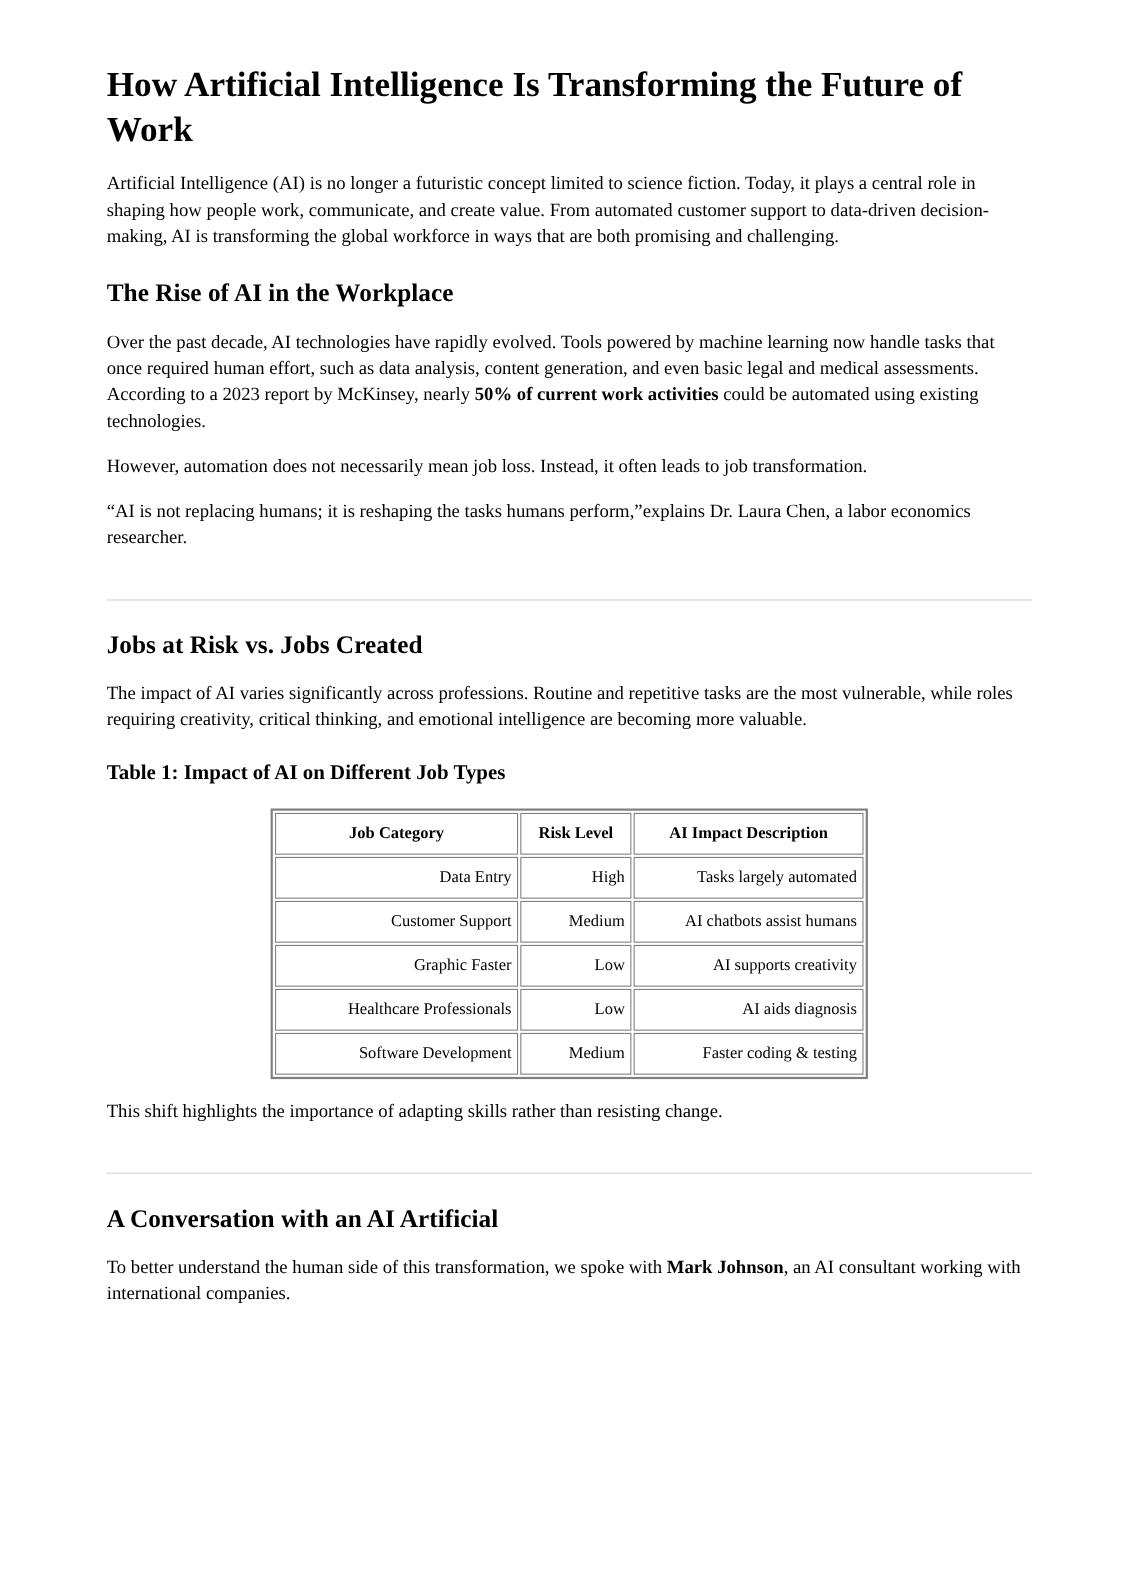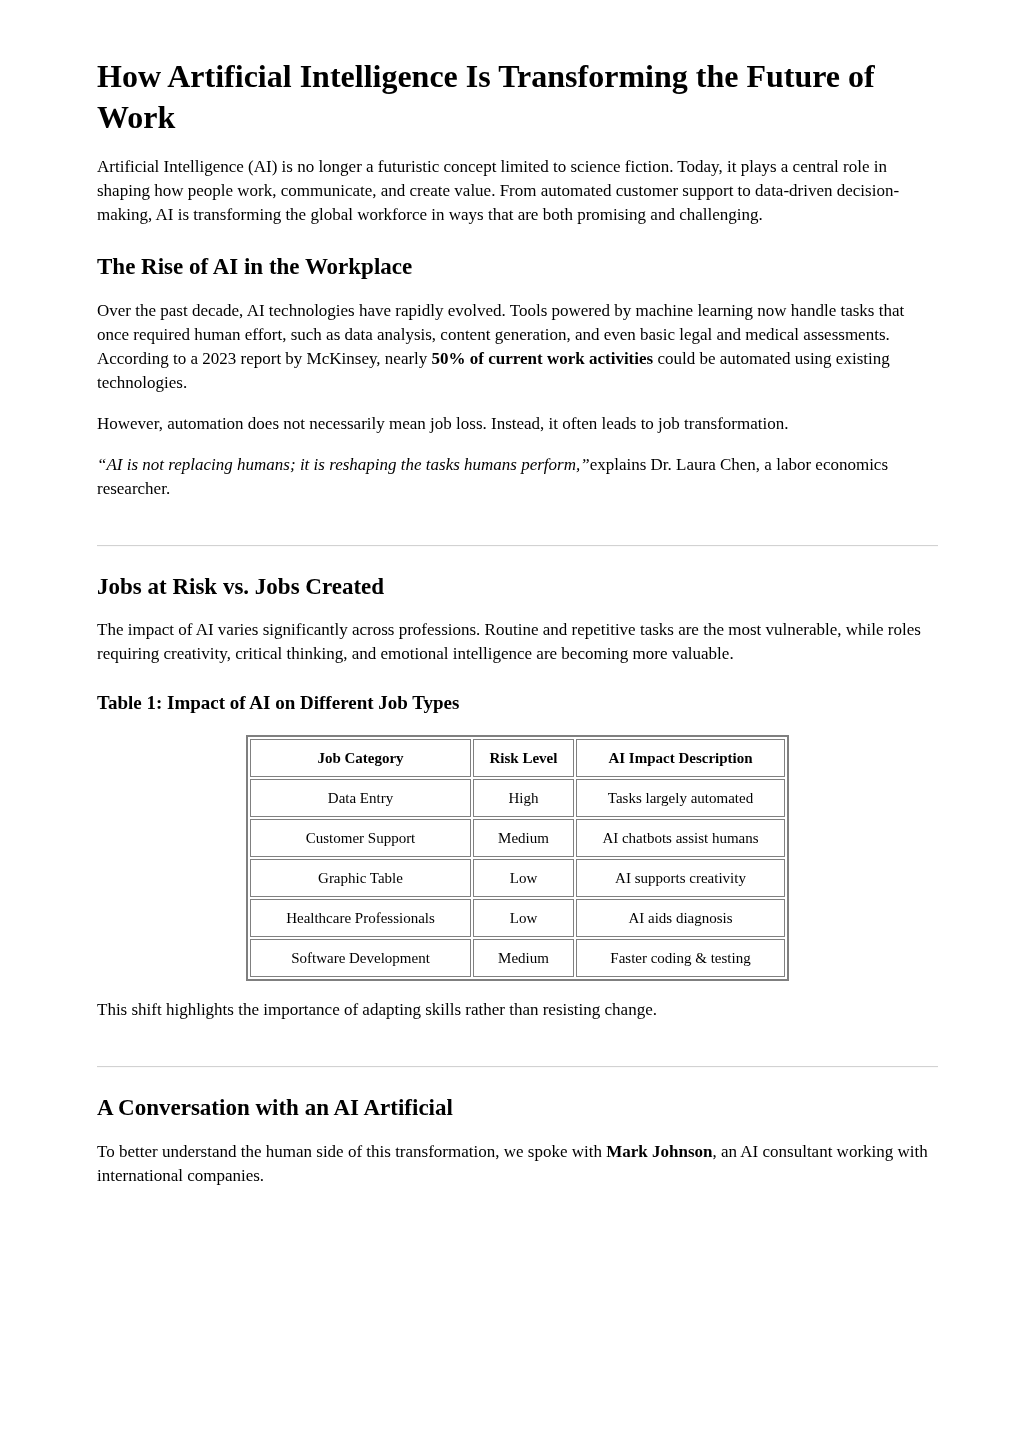--- a/index.html
+++ b/index.html
@@ -57,28 +57,28 @@
     font-size: 15px;
     line-height: 22px;
     vertical-align: middle;
   }
   .impact-table th {
     font-weight: bold;
     text-align: center;
     padding: 7px 8px;
   }
   .impact-table td {
-    text-align: center;
-    padding: 7px 23px;
+    text-align: right;
+    padding: 7px 5px;
   }
   .col-category { width: 221px; }
   .col-risk     { width: 101px; }
   .col-desc     { width: 209px; }
   .bold-run { font-weight: bold; }
-  .italic-run { font-style: italic; }
+  .italic-run { }
 </style>
 </head>
 <body>
 
 <div class="page">
 
   <h1 class="doc-title">How Artificial Intelligence Is Transforming the Future of Work</h1>
 
   <p class="body-para">Artificial Intelligence (AI) is no longer a futuristic concept limited to science fiction. Today, it plays a central role in shaping how people work, communicate, and create value. From automated customer support to data-driven decision-making, AI is transforming the global workforce in ways that are both promising and challenging.</p>
 
@@ -111,21 +111,21 @@
         <td>Data Entry</td>
         <td>High</td>
         <td>Tasks largely automated</td>
       </tr>
       <tr>
         <td>Customer Support</td>
         <td>Medium</td>
         <td>AI chatbots assist humans</td>
       </tr>
       <tr>
-        <td>Graphic Table</td>
+        <td>Graphic Faster</td>
         <td>Low</td>
         <td>AI supports creativity</td>
       </tr>
       <tr>
         <td>Healthcare Professionals</td>
         <td>Low</td>
         <td>AI aids diagnosis</td>
       </tr>
       <tr>
         <td>Software Development</td>

